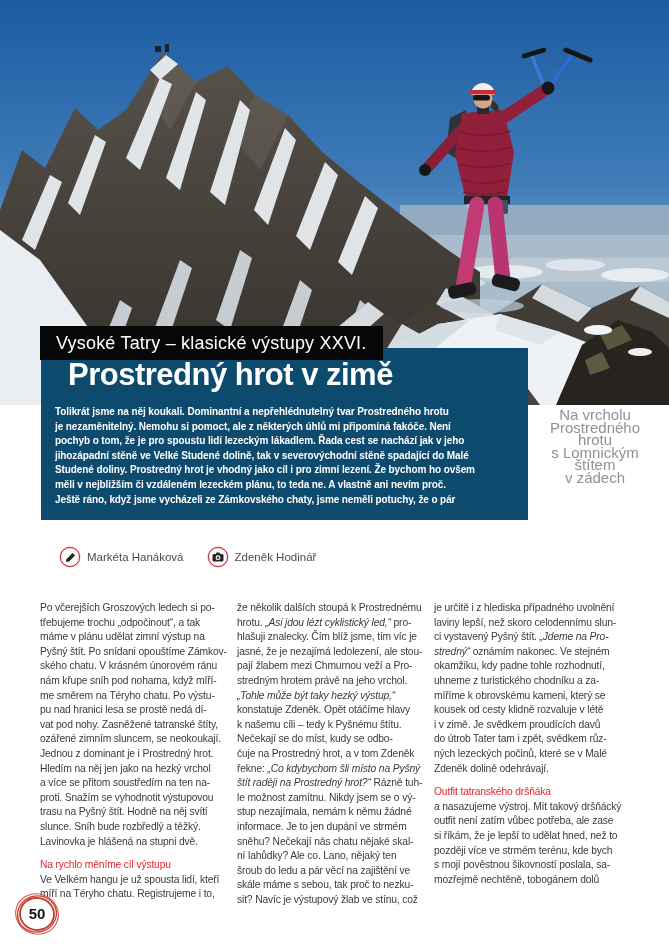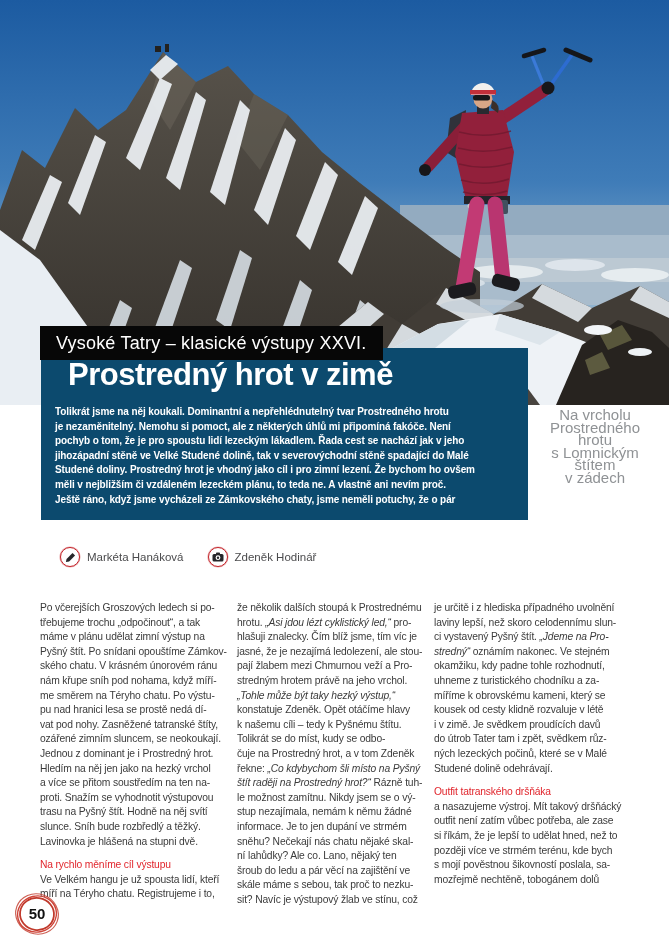--- a/index.html
+++ b/index.html
@@ -269,21 +269,21 @@
     <div class="col">
         <div class="bl">že několik dalších stoupá k Prostrednému</div>
         <div class="bl"><span>hrotu. </span><span class="it">„Asi jdou lézt cyklistický led,“ </span><span>pro-</span></div>
         <div class="bl">hlašuji znalecky. Čím blíž jsme, tím víc je</div>
         <div class="bl">jasné, že je nezajímá ledolezení, ale stou-</div>
         <div class="bl">pají žlabem mezi Chmurnou veží a Pro-</div>
         <div class="bl">stredným hrotem právě na jeho vrchol.</div>
         <div class="bl"><span class="it">„Tohle může být taky hezký výstup,“</span></div>
         <div class="bl">konstatuje Zdeněk. Opět otáčíme hlavy</div>
         <div class="bl">k našemu cíli – tedy k Pyšnému štítu.</div>
-        <div class="bl">Tolikrát se do míst, kudy se odbo-</div>
+        <div class="bl">Nečekají se do míst, kudy se odbo-</div>
         <div class="bl">čuje na Prostredný hrot, a v tom Zdeněk</div>
         <div class="bl"><span>řekne: </span><span class="it">„Co kdybychom šli místo na Pyšný</span></div>
         <div class="bl"><span class="it">štít raději na Prostredný hrot?“ </span><span>Rázně tuh-</span></div>
         <div class="bl">le možnost zamítnu. Nikdy jsem se o vý-</div>
         <div class="bl">stup nezajímala, nemám k němu žádné</div>
         <div class="bl">informace. Je to jen dupání ve strmém</div>
         <div class="bl">sněhu? Nečekají nás chatu nějaké skal-</div>
         <div class="bl">ní lahůdky? Ale co. Lano, nějaký ten</div>
         <div class="bl">šroub do ledu a pár věcí na zajištění ve</div>
         <div class="bl">skále máme s sebou, tak proč to nezku-</div>
@@ -294,21 +294,21 @@
         <div class="bl">laviny lepší, než skoro celodennímu slun-</div>
         <div class="bl"><span>ci vystavený Pyšný štít. </span><span class="it">„Jdeme na Pro-</span></div>
         <div class="bl"><span class="it">stredný“ </span><span>oznámím nakonec. Ve stejném</span></div>
         <div class="bl">okamžiku, kdy padne tohle rozhodnutí,</div>
         <div class="bl">uhneme z turistického chodníku a za-</div>
         <div class="bl">míříme k obrovskému kameni, který se</div>
         <div class="bl">kousek od cesty klidně rozvaluje v létě</div>
         <div class="bl">i v zimě. Je svědkem proudících davů</div>
         <div class="bl">do útrob Tater tam i zpět, svědkem růz-</div>
         <div class="bl">ných lezeckých počinů, které se v Malé</div>
-        <div class="bl">Studené dolině odehrávají.</div>
+        <div class="bl">Zdeněk dolině odehrávají.</div>
         <div class="bl gap"></div>
         <div class="bl h">Outfit tatranského dršňáka</div>
         <div class="bl">a nasazujeme výstroj. Mít takový dršňácký</div>
         <div class="bl">outfit není zatím vůbec potřeba, ale zase</div>
         <div class="bl">si říkám, že je lepší to udělat hned, než to</div>
         <div class="bl">později více ve strmém terénu, kde bych</div>
         <div class="bl">s mojí pověstnou šikovností poslala, sa-</div>
         <div class="bl">mozřejmě nechtěně, tobogánem dolů</div>
       </div>
   </div>

